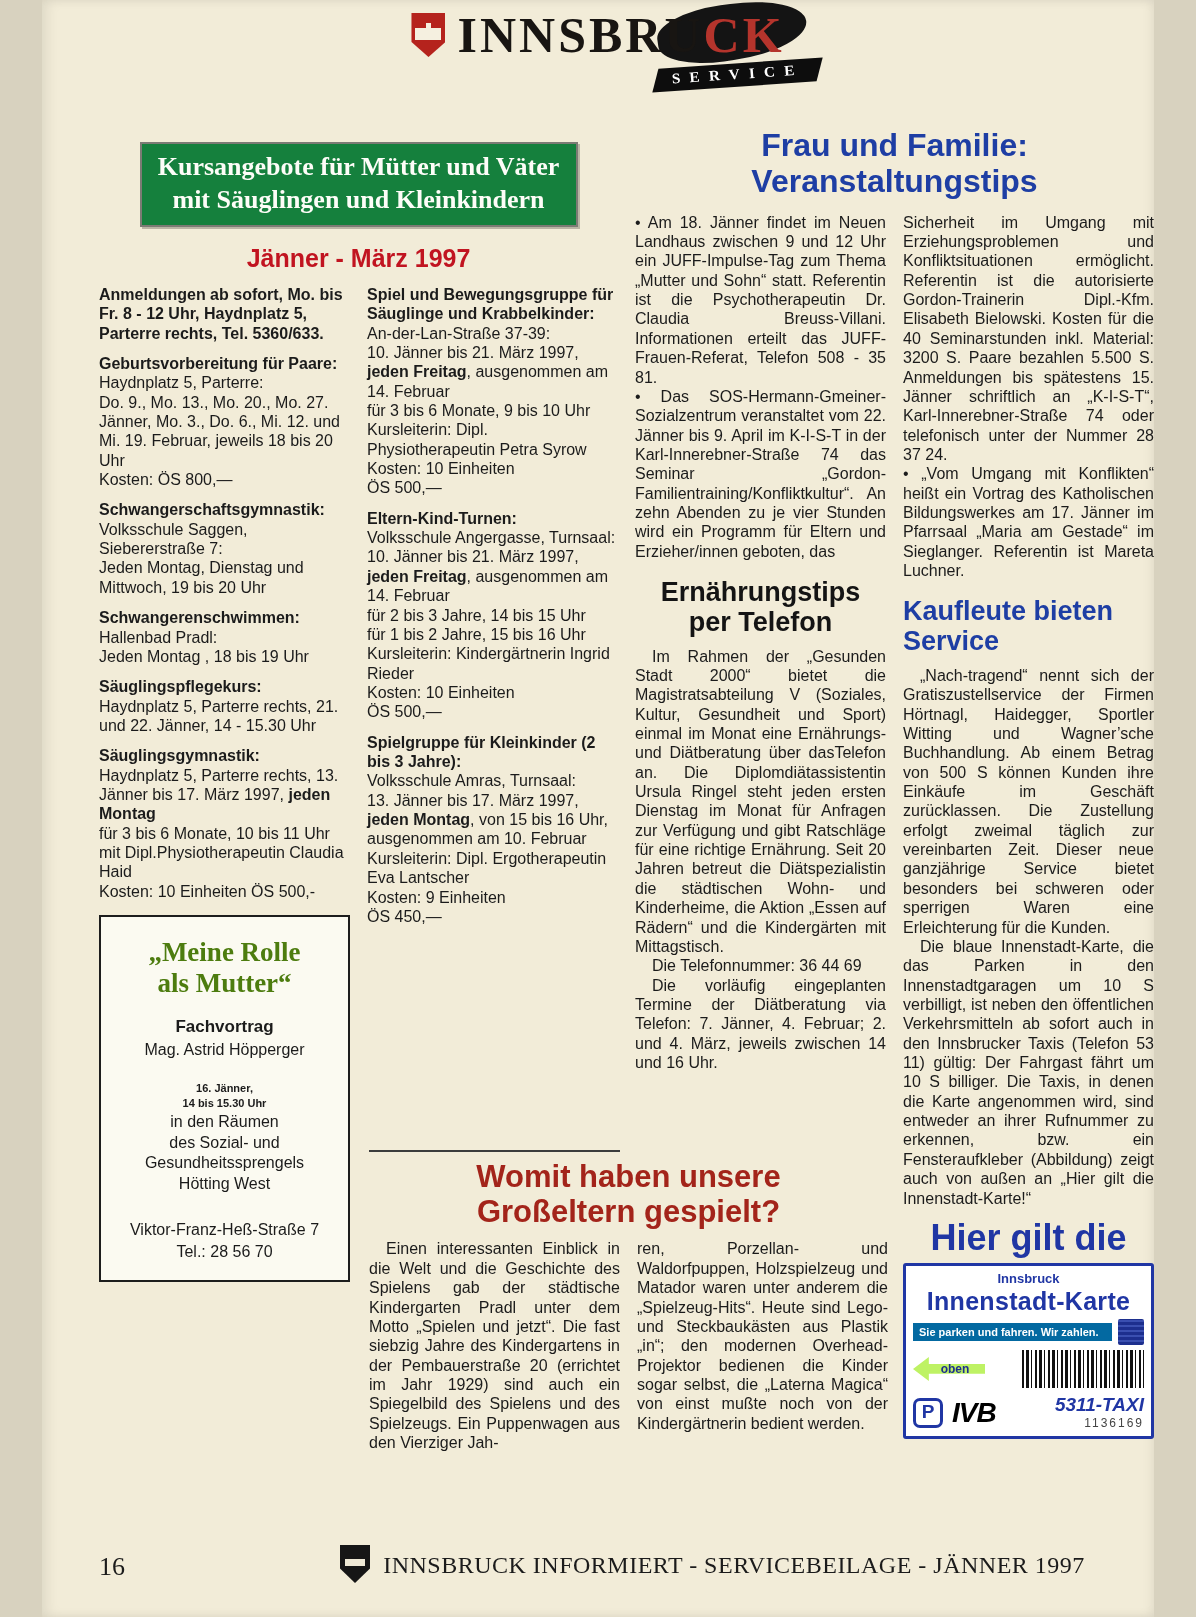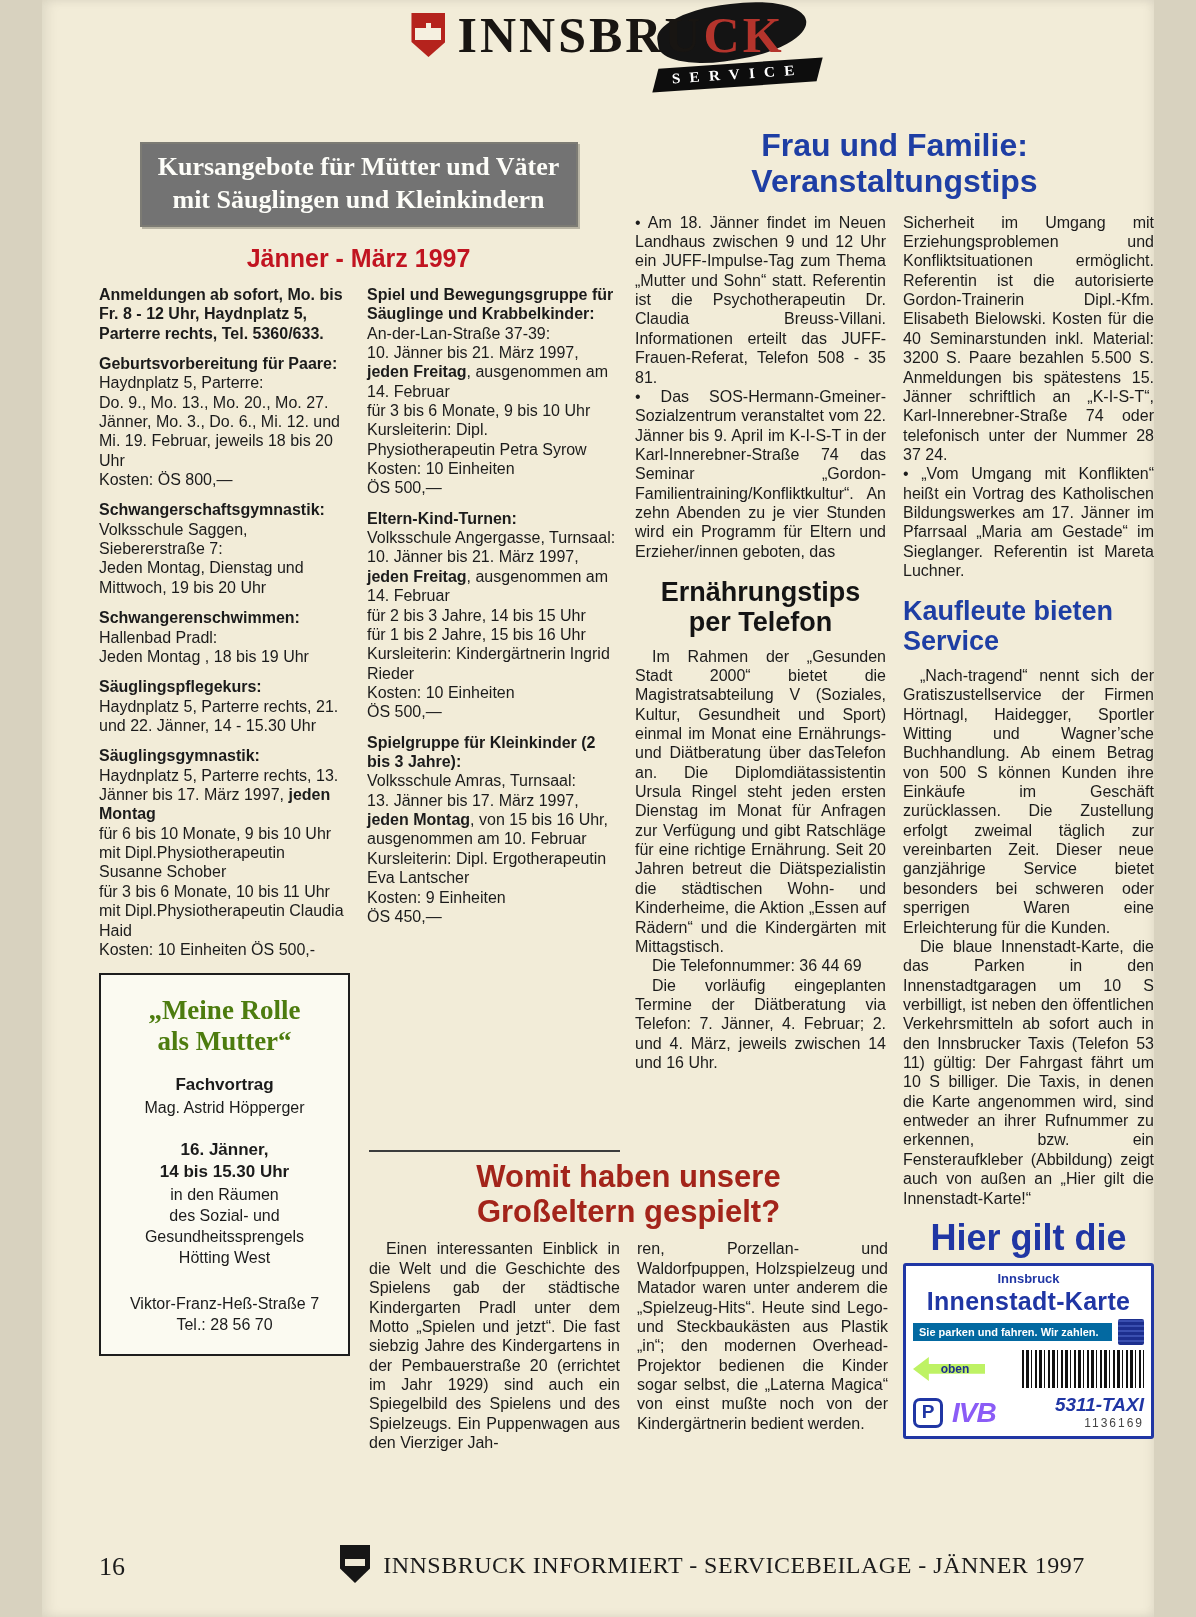--- a/index.html
+++ b/index.html
@@ -29,30 +29,30 @@
   .blk{margin:0;}
   .blk .bold{font-weight:700;}
   .blk.h{font-weight:700;margin-top:11px;}
   [data-blocks] > .blk:first-child{margin-top:0;}
   .blk.pb{font-weight:700;}
   .blk.pi{text-indent:17px;}
   .article{text-align:justify;hyphens:auto;}
   
   .sec-kurse{position:absolute;left:57px;top:142px;width:519px;}
   .kurse-header{
-    width:434px;margin:0 auto;background:#737373;color:#fdfdf8;
+    width:434px;margin:0 auto;background:#15803d;color:#fdfdf8;
     font-family:"Liberation Serif",serif;font-weight:700;font-size:26px;line-height:1.28;
     text-align:center;padding:8px 2px 10px;box-shadow:inset 0 0 0 2px #7c7b74, 2px 2px 0 #b9b5a4;
   }
   .kurse-period{text-align:center;color:#c11420;font-weight:700;font-size:25px;margin:16px 0 12px;}
   .vortrag{margin-top:14px;border:2px solid #1d1d1d;background:#fbfaf1;text-align:center;padding:20px 8px 18px;}
   .v-title{font-family:"Liberation Serif",serif;font-weight:700;font-size:27px;line-height:1.15;color:#4d7c0f;}
   .v-sub{margin-top:18px;font-weight:700;font-size:17px;}
   .v-speaker{font-size:16px;margin-top:2px;}
-  .v-date{margin-top:22px;font-weight:700;font-size:17px;line-height:1.3;}
+  .v-date{margin-top:22px;font-weight:700;font-size:11px;line-height:1.3;}
   .v-venue{font-size:16px;line-height:1.3;margin-top:2px;}
   .v-address{margin-top:24px;font-size:16px;line-height:1.35;}
   
   .sec-right{position:absolute;left:593px;top:128px;width:519px;}
   .ff-title{color:#1e3ea4;font-weight:700;font-size:32px;line-height:1.12;text-align:center;}
   .line{display:block;}
   .sec-right .cols{margin-top:13px;}
   .h-ernaehr{font-size:27px;font-weight:700;line-height:1.1;text-align:center;color:#141414;margin:17px 0 9px;}
   .h-kauf{font-size:27px;font-weight:700;line-height:1.1;text-align:left;color:#1e3ea4;margin:17px 0 9px;}
   
@@ -66,21 +66,21 @@
   .cb-brand-small{color:#2036a4;font-size:13px;text-align:center;font-weight:700;}
   .cb-brand-big{color:#2036a4;font-size:25px;font-weight:700;text-align:center;letter-spacing:.3px;margin-top:-1px;}
   .cb-bar-row{display:flex;align-items:center;gap:6px;margin-top:3px;}
   .cb-bar{flex:1;background:#0369a1;color:#fff;font-size:11px;font-weight:700;padding:3px 6px;line-height:1.1;}
   .cb-stamp{width:26px;height:26px;background:repeating-linear-gradient(0deg,#1d2f8e 0 3px,#3a4fb0 3px 5px);flex:0 0 auto;border-radius:2px;}
   .cb-mid-row{display:flex;justify-content:space-between;align-items:center;margin-top:5px;}
   .cb-arrow{width:72px;height:24px;clip-path:polygon(0 50%,22% 0,22% 30%,100% 30%,100% 70%,22% 70%,22% 100%);background:#bef264;color:#1d2f8e;font-size:12px;font-weight:700;display:flex;align-items:center;justify-content:center;padding-left:12px;box-sizing:border-box;}
   .cb-barcode{width:122px;height:38px;background-color:#fff;background-image:repeating-linear-gradient(90deg,#111 0 2px,transparent 2px 4px,#111 4px 7px,transparent 7px 9px,#111 9px 10px,transparent 10px 13px);}
   .cb-bottom-row{display:flex;align-items:center;gap:9px;margin-top:7px;}
   .cb-p{width:30px;height:30px;border:3px solid #2036a4;border-radius:7px;color:#2036a4;font-weight:700;font-size:19px;display:flex;align-items:center;justify-content:center;box-sizing:border-box;flex:0 0 auto;}
-  .cb-ivb{color:#8b5cf6;font-size:28px;font-weight:700;font-style:italic;letter-spacing:-1px;line-height:1;}
+  .cb-ivb{color:#000000;font-size:28px;font-weight:700;font-style:italic;letter-spacing:-1px;line-height:1;}
   .cb-taxi-wrap{flex:1;text-align:right;}
   .cb-taxi{color:#2036a4;font-size:19px;font-weight:700;font-style:italic;line-height:1.1;}
   .cb-serial{color:#444;font-size:12px;letter-spacing:2px;}
   
   .footer-num{position:absolute;left:57px;top:1552px;font-family:"Liberation Serif",serif;font-size:26px;}
   .footer-emblem{position:absolute;left:298px;top:1545px;width:30px;height:38px;background:#161616;clip-path:polygon(0 0,100% 0,100% 62%,50% 100%,0 62%);}
   .footer-emblem::after{content:"";position:absolute;left:5px;right:5px;top:14px;height:7px;background:#efe9d6;}
   .footer-text{position:absolute;left:329px;right:57px;top:1552px;text-align:center;font-family:"Liberation Serif",serif;font-size:24px;letter-spacing:.5px;white-space:nowrap;}
 </style>
 </head>
@@ -119,21 +119,20 @@
             <p class="blk h"><span>Schwangerschaftsgymnastik:</span></p>
             <p class="blk p"><span>Volksschule Saggen, Siebererstraße 7:</span></p>
             <p class="blk p"><span>Jeden Montag, Dienstag und Mittwoch, 19 bis 20 Uhr</span></p>
             <p class="blk h"><span>Schwangerenschwimmen:</span></p>
             <p class="blk p"><span>Hallenbad Pradl:</span></p>
             <p class="blk p"><span>Jeden Montag , 18 bis 19 Uhr</span></p>
             <p class="blk h"><span>Säuglingspflegekurs:</span></p>
             <p class="blk p"><span>Haydnplatz 5, Parterre rechts, 21. und 22. Jänner, 14 - 15.30 Uhr</span></p>
             <p class="blk h"><span>Säuglingsgymnastik:</span></p>
             <p class="blk p"><span>Haydnplatz 5, Parterre rechts, 13. Jänner bis 17. März 1997, </span><span class="bold">jeden Montag</span></p>
-            <p class="blk p"><span>für 6 bis 10 Monate, 9 bis 10 Uhr mit Dipl.Physiotherapeutin Susanne Schober</span></p>
             <p class="blk p"><span>für 3 bis 6 Monate, 10 bis 11 Uhr mit Dipl.Physiotherapeutin Claudia Haid</span></p>
             <p class="blk p"><span>Kosten: 10 Einheiten ÖS 500,-</span></p>
           </div>
         <aside class="vortrag">
           <div class="v-title">
             <span class="line">„Meine Rolle</span>
             <span class="line">als Mutter“</span>
           </div>
           <div class="v-sub">Fachvortrag</div>
           <div class="v-speaker">Mag. Astrid Höpperger</div>

